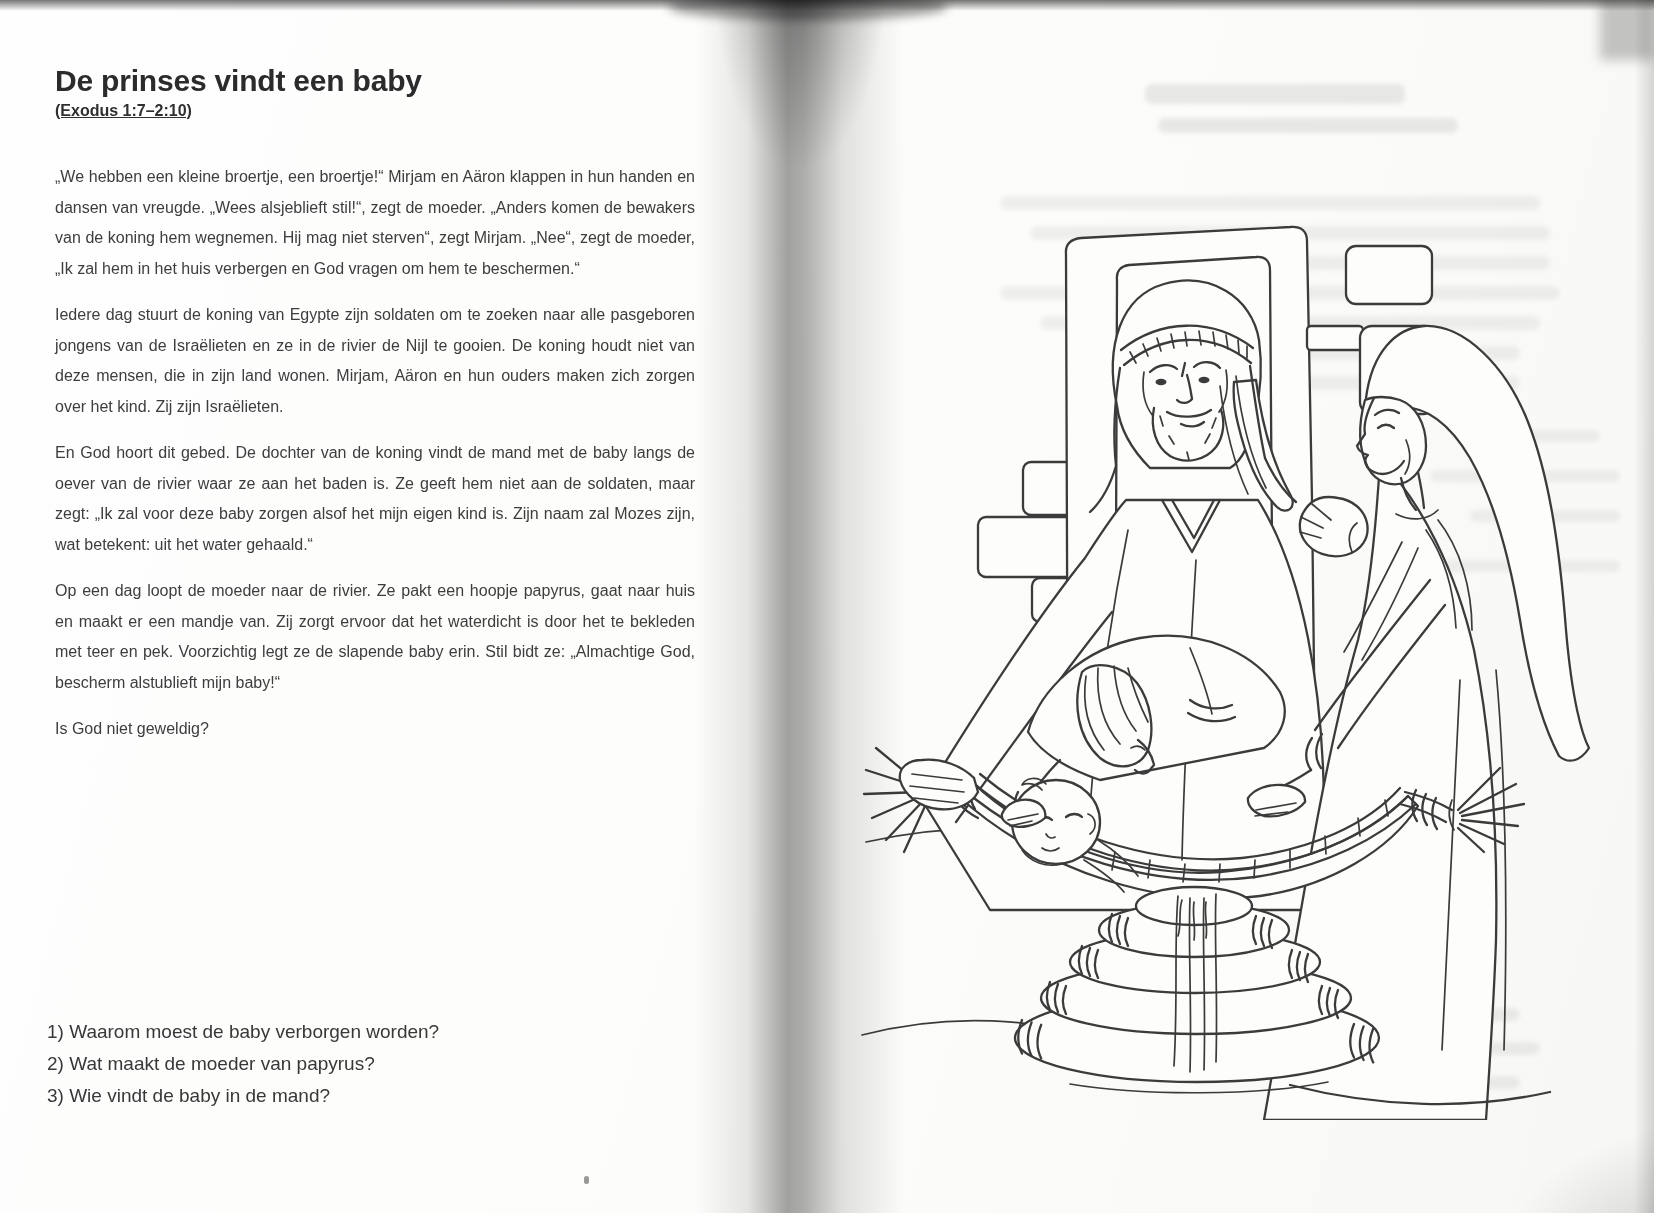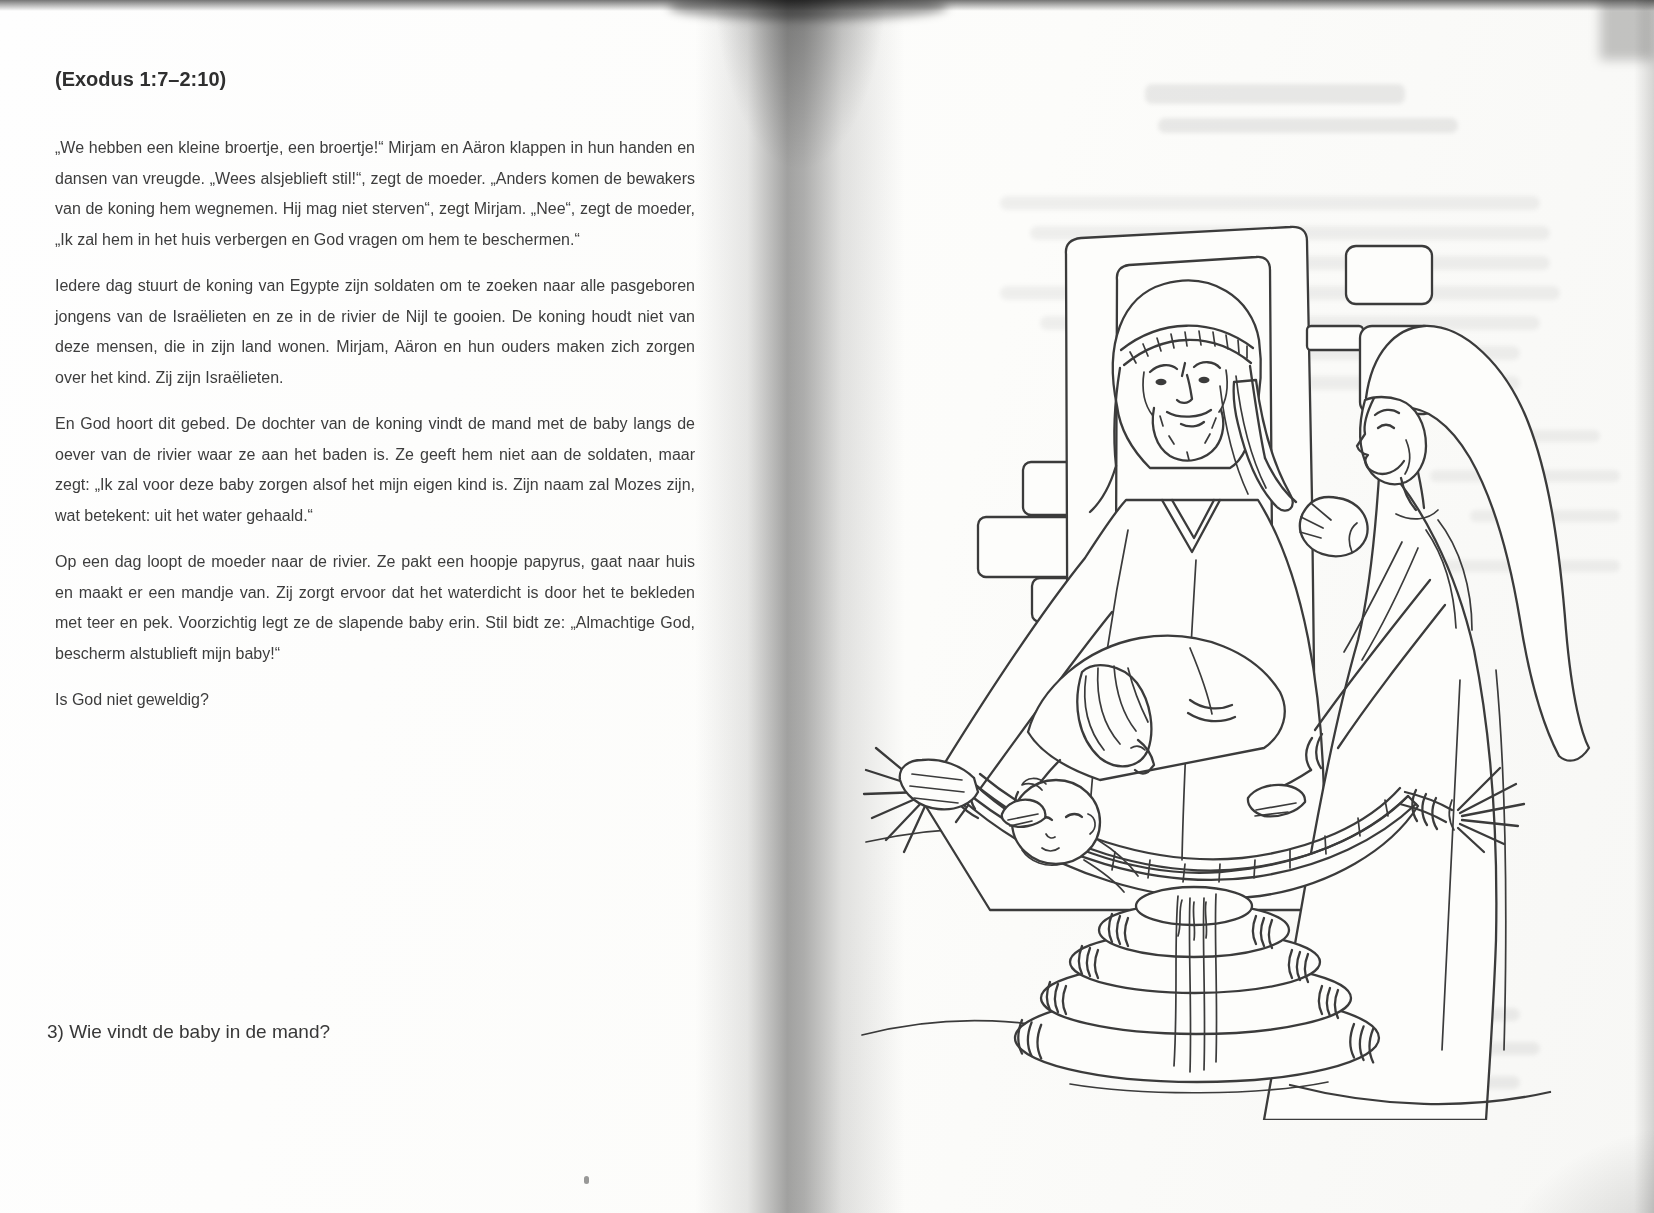--- a/index.html
+++ b/index.html
@@ -6,21 +6,21 @@
   .scan{
     position:relative;width:1654px;height:1213px;overflow:hidden;
     background:linear-gradient(105deg,#fefefe 0%,#fcfcfa 55%,#f7f7f5 100%);
     font-family:"Liberation Sans",sans-serif;color:#3d3d3d;
   }
   
   .page{position:absolute;top:0;bottom:0;}
   .page-left{left:0;width:827px;}
   .page-left .content{position:absolute;left:55px;top:64px;width:640px;}
   h1{margin:0;font-size:30px;line-height:34px;font-weight:700;color:#2b2b2b;letter-spacing:-.2px;}
-  .subtitle{margin:4px 0 0;font-size:20px;font-weight:700;color:#2f2f2f;}
+  .subtitle{margin:4px 0 0;font-size:16px;font-weight:700;color:#2f2f2f;text-decoration:underline;}
   .body{margin-top:42px;}
   .body p{
     margin:0 0 16px;font-size:16px;line-height:30.5px;
     text-align:justify;text-justify:inter-word;color:#3d3d3d;
   }
   .body p.closing{text-align:left;margin-top:10px;}
   .questions{position:absolute;left:47px;top:1016px;font-size:19px;line-height:32px;color:#383838;}
   
   .gutter{position:absolute;left:695px;top:0;width:210px;height:1213px;pointer-events:none;
     background:linear-gradient(90deg,rgba(20,20,20,0) 0%,rgba(20,20,20,.10) 25%,
@@ -52,30 +52,33 @@
   .ill .ink{fill:#3b3b3b;stroke:none;}
   .ill .thin{stroke-width:1.7;}
 </style>
 </head>
 <body>
 
 <div class="scan">
 
   <section class="page page-left">
     <div class="content">
+      <h1>De prinses vindt een baby</h1>
       <p class="subtitle">(Exodus 1:7–2:10)</p>
       <div class="body">
         <p>„We hebben een kleine broertje, een broertje!“ Mirjam en Aäron klappen in hun handen en dansen van vreugde. „Wees alsjeblieft stil!“, zegt de moeder. „Anders komen de bewakers van de koning hem wegnemen. Hij mag niet sterven“, zegt Mirjam. „Nee“, zegt de moeder, „Ik zal hem in het huis verbergen en God vragen om hem te beschermen.“</p>
         <p>Iedere dag stuurt de koning van Egypte zijn soldaten om te zoeken naar alle pasgeboren jongens van de Israëlieten en ze in de rivier de Nijl te gooien. De koning houdt niet van deze mensen, die in zijn land wonen. Mirjam, Aäron en hun ouders maken zich zorgen over het kind. Zij zijn Israëlieten.</p>
         <p>En God hoort dit gebed. De dochter van de koning vindt de mand met de baby langs de oever van de rivier waar ze aan het baden is. Ze geeft hem niet aan de soldaten, maar zegt: „Ik zal voor deze baby zorgen alsof het mijn eigen kind is. Zijn naam zal Mozes zijn, wat betekent: uit het water gehaald.“</p>
         <p>Op een dag loopt de moeder naar de rivier. Ze pakt een hoopje papyrus, gaat naar huis en maakt er een mandje van. Zij zorgt ervoor dat het waterdicht is door het te bekleden met teer en pek. Voorzichtig legt ze de slapende baby erin. Stil bidt ze: „Almachtige God, bescherm alstublieft mijn baby!“</p>
         <p class="closing">Is God niet geweldig?</p>
       </div>
     </div>
     <div class="questions">
+      <div>1) Waarom moest de baby verborgen worden?</div>
+      <div>2) Wat maakt de moeder van papyrus?</div>
       <div>3) Wie vindt de baby in de mand?</div>
     </div>
   </section>
 
   <section class="page page-right">
 
     <div class="ghost title" style="left:1145px;top:84px;width:260px;"></div>
     <div class="ghost title" style="left:1158px;top:118px;width:300px;height:15px;"></div>
     <div class="ghost" style="left:1000px;top:196px;width:540px;"></div>
     <div class="ghost" style="left:1030px;top:226px;width:520px;"></div>

